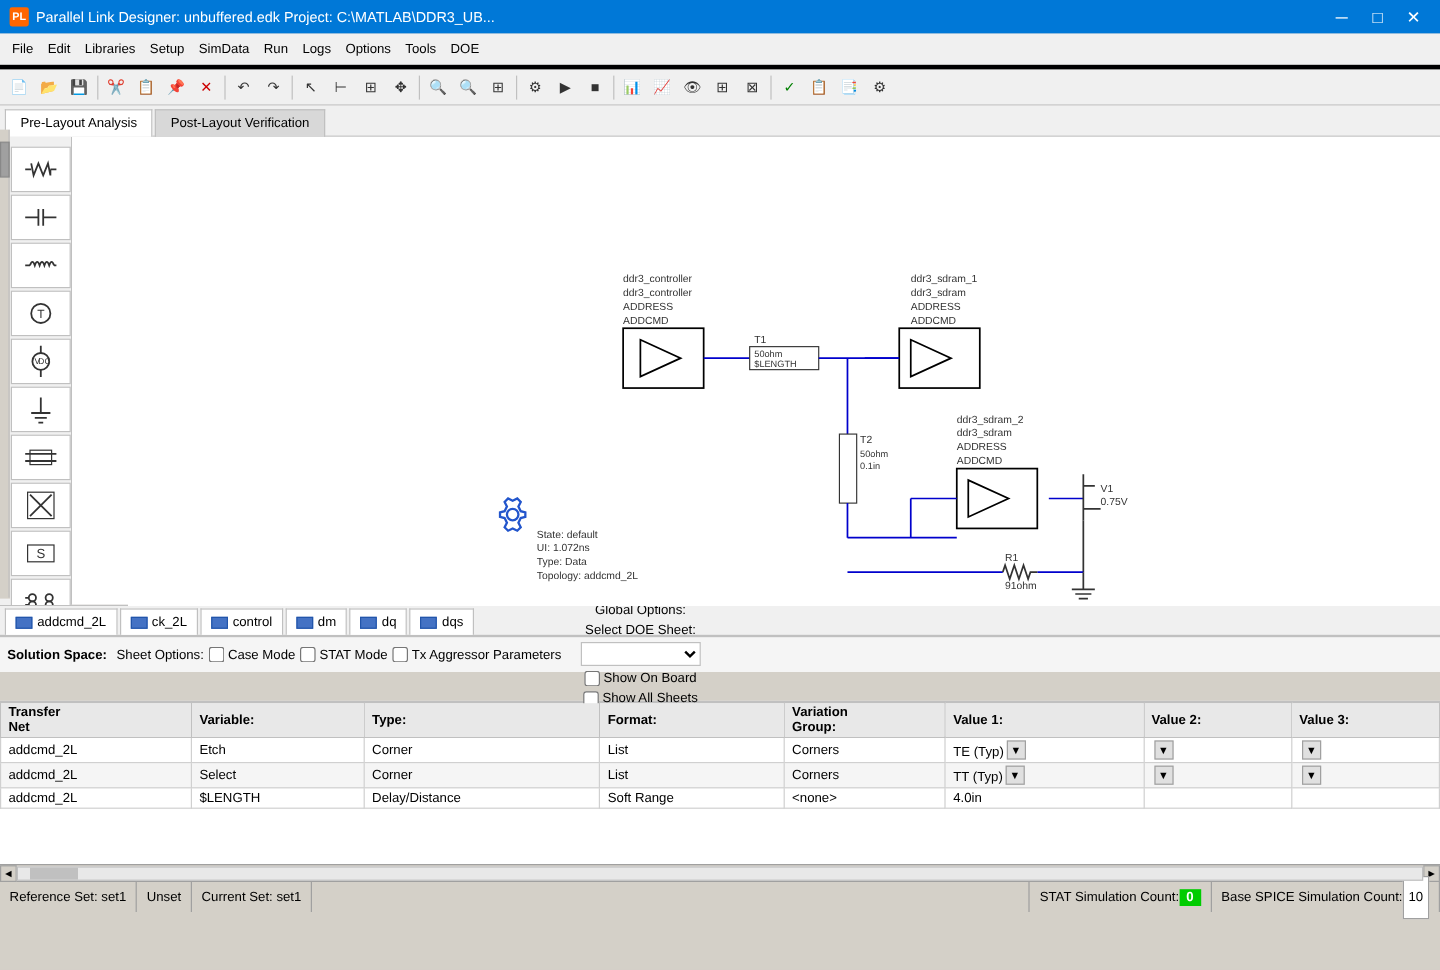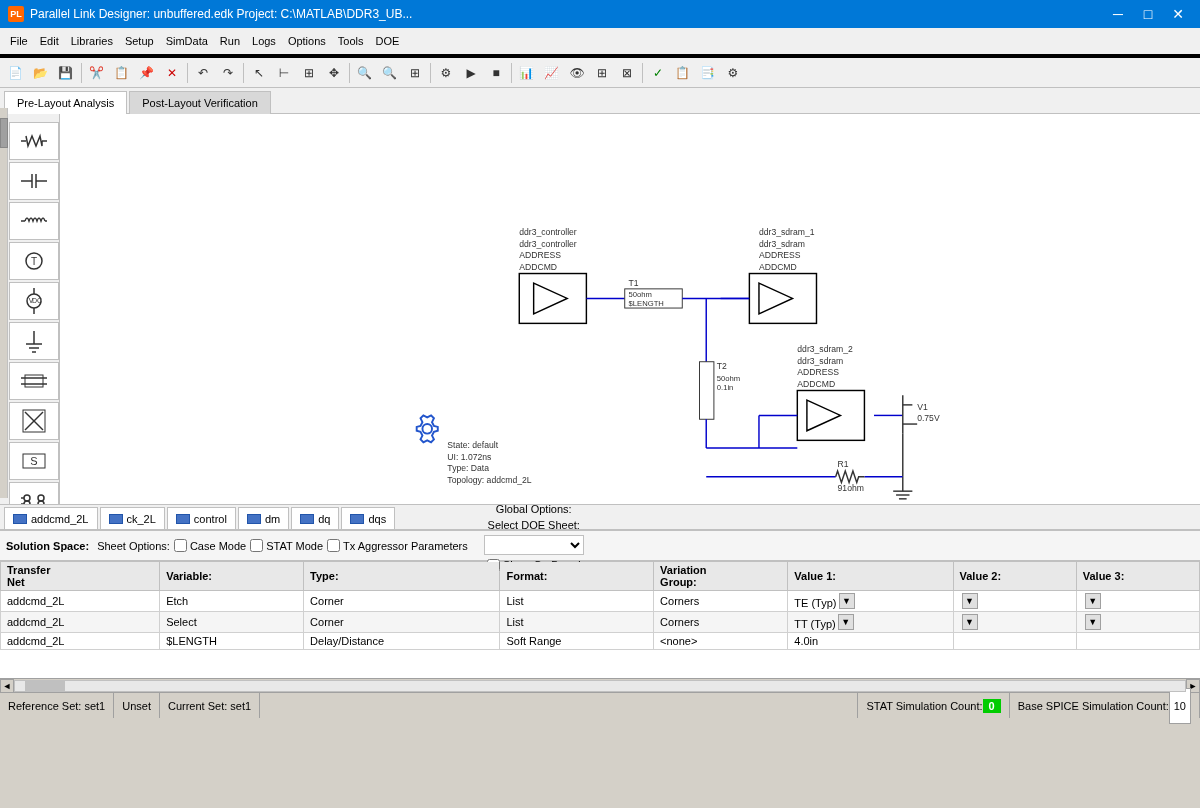--- a/index.html
+++ b/index.html
@@ -181,23 +181,24 @@
       border: 1px solid #c0c0c0;
       background: white;
       padding: 0 4px;
       width: 100px;
     }
     .doe-select-wrapper { display: flex; align-items: center; gap: 2px; }
 
     
     .table-area {
       background: white;
-      height: 118px;
+      height: 136px;
       overflow-y: auto;
       border-top: 1px solid #c0c0c0;
+      margin-top: 24px;
     }
     table {
       width: 100%;
       border-collapse: collapse;
       font-size: 11px;
     }
     thead tr {
       background: #e8e8e8;
     }
     thead th {

